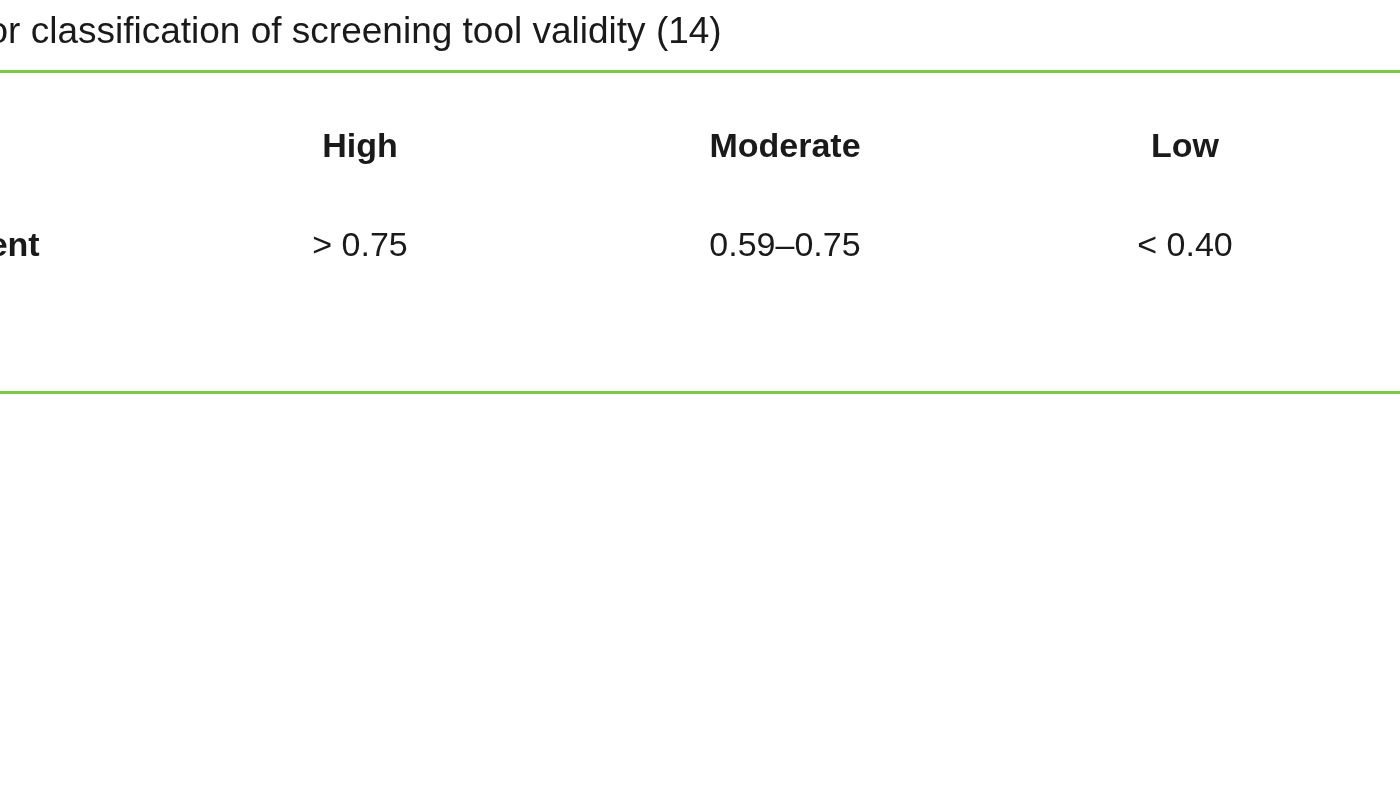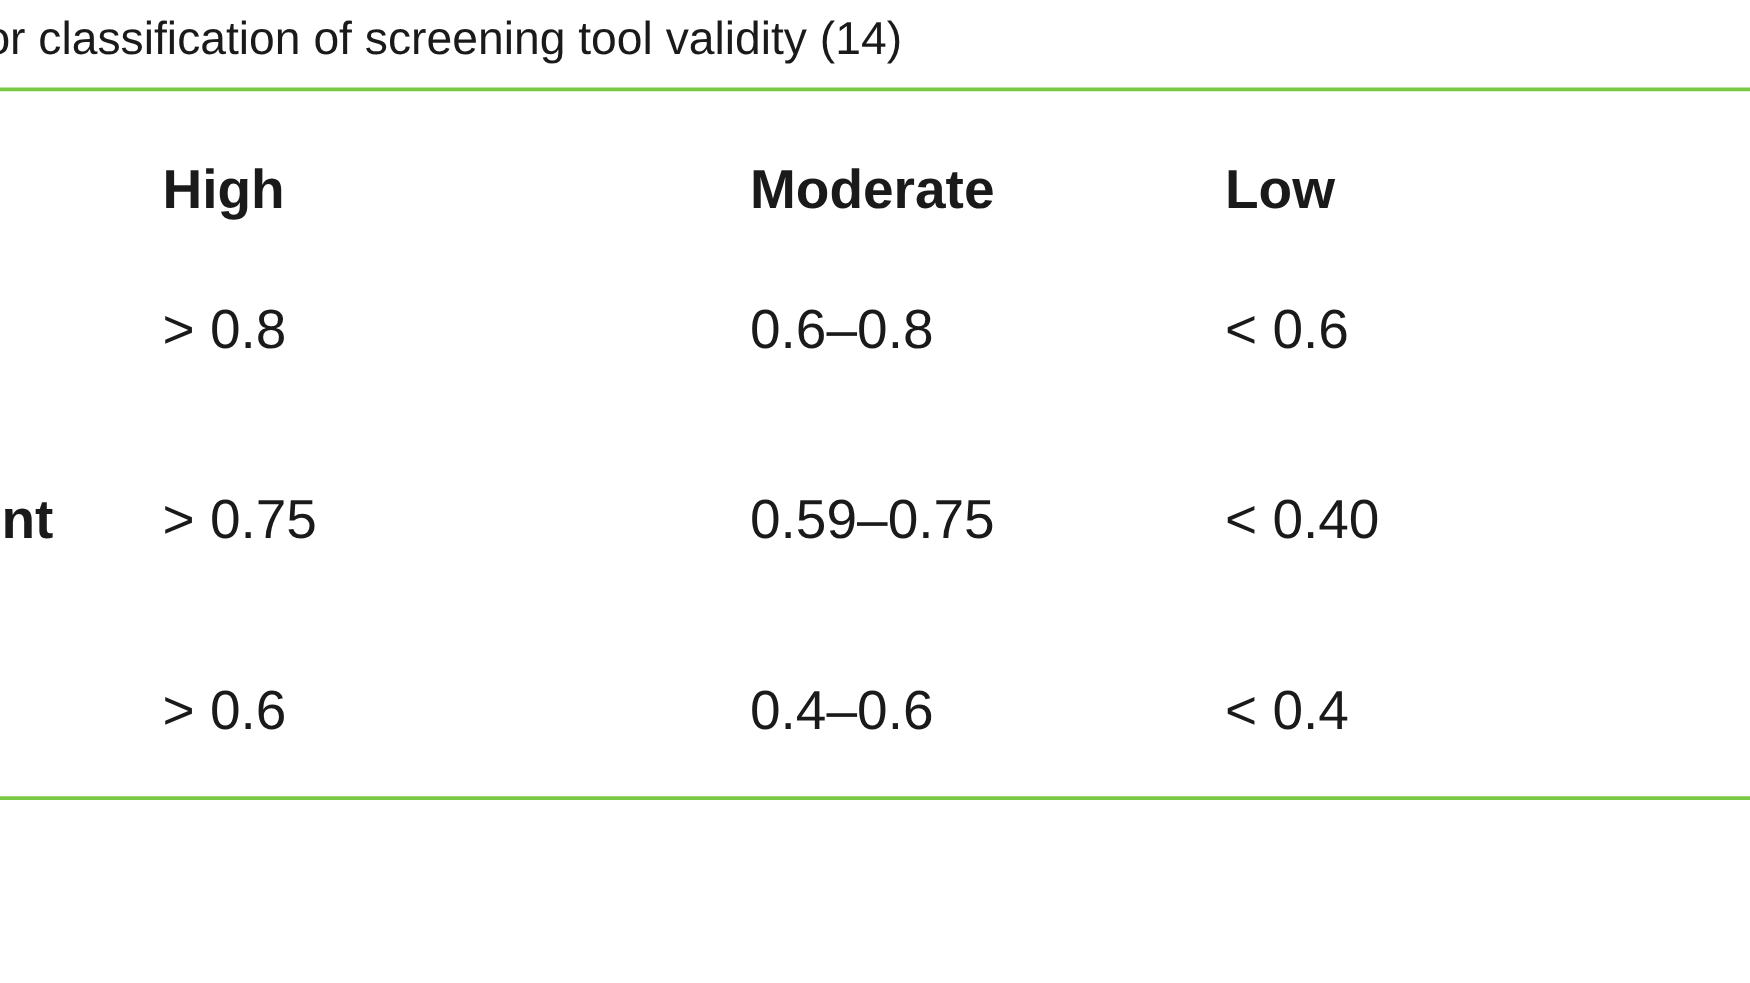--- a/index.html
+++ b/index.html
@@ -41,23 +41,23 @@
   table.grid {
     border-collapse: collapse;
     width: 100%;
     table-layout: fixed;
   }
   table.grid col.c-rowlabel { width: 130px; }
   table.grid col.c-high     { width: 470px; }
   table.grid col.c-mod      { width: 380px; }
   table.grid col.c-low      { width: 420px; }
   table.grid th, table.grid td {
-    text-align: left;
+    text-align: center;
     vertical-align: top;
-    font-size: 44px;
+    font-size: 34px;
     line-height: 1.3;
     padding: 0 10px 0 0;
     margin-top: 34px;
   }
   table.grid th {
     font-weight: 700;
     padding-bottom: 55px;
   }
   table.grid td.rowlabel {
     font-weight: 700;
@@ -90,36 +90,24 @@
     </colgroup>
     <thead>
       <tr>
         <th></th>
         <th>High</th>
         <th>Moderate</th>
         <th>Low</th>
       </tr>
     </thead>
     <tbody>
-      <tr class="r-08">
-        <td class="rowlabel"></td>
-        <td>&gt; 0.8</td>
-        <td>0.6–0.8</td>
-        <td>&lt; 0.6</td>
-      </tr>
       <tr class="r-075">
         <td class="rowlabel clip-left">cient</td>
         <td>&gt; 0.75</td>
         <td>0.59–0.75</td>
         <td>&lt; 0.40</td>
-      </tr>
-      <tr class="r-06">
-        <td class="rowlabel"></td>
-        <td>&gt; 0.6</td>
-        <td>0.4–0.6</td>
-        <td>&lt; 0.4</td>
       </tr>
     </tbody>
   </table>
 
   <div class="rule-bottom"></div>
 
 </div>
 
 </body></html>

